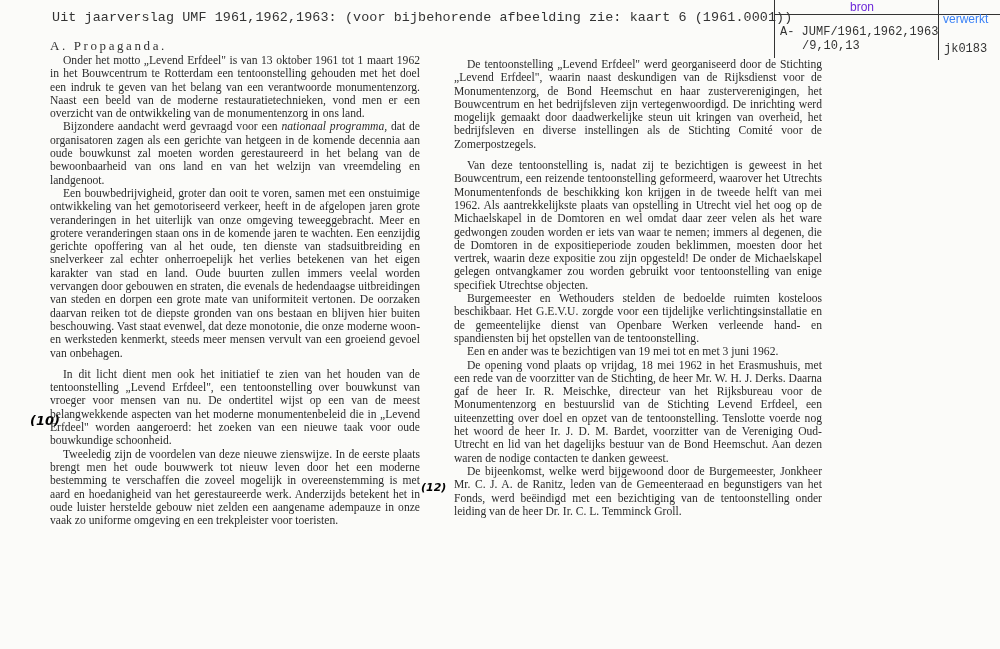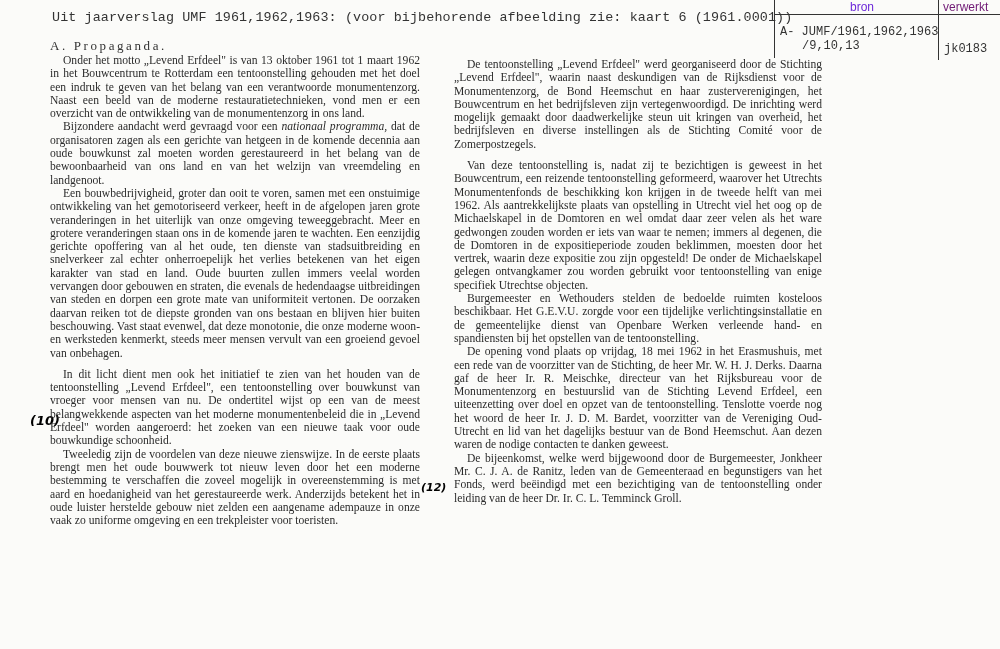--- a/index.html
+++ b/index.html
@@ -18,22 +18,22 @@
     position: absolute; left: 772px; top: 0px; width: 228px; height: 60px;
   }
   .ref-table .vline1 { position: absolute; left: 2px; top: 0; width: 1px; height: 58px; background:#333; }
   .ref-table .vline2 { position: absolute; left: 166px; top: 0; width: 1px; height: 60px; background:#333; }
   .ref-table .hline { position: absolute; left: 2px; top: 14px; width: 226px; height: 1px; background:#333; }
   .ref-table .h-bron {
     position: absolute; left: 50px; top: 0px; width: 80px; text-align: center;
     font-family: "Liberation Sans", "DejaVu Sans", sans-serif; font-size: 12px; color:#6d28d9;
   }
   .ref-table .h-verw {
-    position: absolute; left: 171px; top: 0px;
-    font-family: "Liberation Sans", "DejaVu Sans", sans-serif; font-size: 12px; color:#701a75;
+    position: absolute; left: 171px; top: 12px;
+    font-family: "Liberation Sans", "DejaVu Sans", sans-serif; font-size: 12px; color:#3b82f6;
   }
   .ref-table .src1, .ref-table .src2, .ref-table .proc {
     position: absolute; font-family: "Liberation Mono", "DejaVu Sans Mono", monospace;
     font-size: 12px; color:#333; white-space: nowrap;
   }
   .ref-table .src1 { left: 8px; top: 25px; }
   .ref-table .src2 { left: 30px; top: 39px; }
   .ref-table .proc { left: 172px; top: 42px; }
 
   .section-heading {
@@ -82,15 +82,16 @@
   <p><span>Bijzondere aandacht werd gevraagd voor een </span><em>nationaal programma,</em><span> dat de organisatoren zagen als een gerichte van hetgeen in de komende decennia aan oude bouwkunst zal moeten worden gerestaureerd in het belang van de bewoonbaarheid van ons land en van het welzijn van vreemdeling en landgenoot.</span></p>
   <p>Een bouwbedrijvigheid, groter dan ooit te voren, samen met een onstuimige ontwikkeling van het gemotoriseerd verkeer, heeft in de afgelopen jaren grote veranderingen in het uiterlijk van onze omgeving teweeggebracht. Meer en grotere veranderingen staan ons in de komende jaren te wachten. Een eenzijdig gerichte opoffering van al het oude, ten dienste van stadsuitbreiding en snelverkeer zal echter onherroepelijk het verlies betekenen van het eigen karakter van stad en land. Oude buurten zullen immers veelal worden vervangen door gebouwen en straten, die evenals de hedendaagse uitbreidingen van steden en dorpen een grote mate van uniformiteit vertonen. De oorzaken daarvan reiken tot de diepste gronden van ons bestaan en blijven hier buiten beschouwing. Vast staat evenwel, dat deze monotonie, die onze moderne woon- en werksteden kenmerkt, steeds meer mensen vervult van een groeiend gevoel van onbehagen.</p>
   <p class="gap">In dit licht dient men ook het initiatief te zien van het houden van de tentoonstelling „Levend Erfdeel", een tentoonstelling over bouwkunst van vroeger voor mensen van nu. De ondertitel wijst op een van de meest belangwekkende aspecten van het moderne monumentenbeleid die in „Levend Erfdeel" worden aangeroerd: het zoeken van een nieuwe taak voor oude bouwkundige schoonheid.</p>
   <p>Tweeledig zijn de voordelen van deze nieuwe zienswijze. In de eerste plaats brengt men het oude bouwwerk tot nieuw leven door het een moderne bestemming te verschaffen die zoveel mogelijk in overeenstemming is met aard en hoedanigheid van het gerestaureerde werk. Anderzijds betekent het in oude luister herstelde gebouw niet zelden een aangename adempauze in onze vaak zo uniforme omgeving en een trekpleister voor toeristen.</p>
 </div>
 
 <div class="column col-right">
   <p>De tentoonstelling „Levend Erfdeel" werd georganiseerd door de Stichting „Levend Erfdeel", waarin naast deskundigen van de Rijksdienst voor de Monumentenzorg, de Bond Heemschut en haar zusterverenigingen, het Bouwcentrum en het bedrijfsleven zijn vertegenwoordigd. De inrichting werd mogelijk gemaakt door daadwerkelijke steun uit kringen van overheid, het bedrijfsleven en diverse instellingen als de Stichting Comité voor de Zomerpostzegels.</p>
   <p class="gap">Van deze tentoonstelling is, nadat zij te bezichtigen is geweest in het Bouwcentrum, een reizende tentoonstelling geformeerd, waarover het Utrechts Monumentenfonds de beschikking kon krijgen in de tweede helft van mei 1962. Als aantrekkelijkste plaats van opstelling in Utrecht viel het oog op de Michaelskapel in de Domtoren en wel omdat daar zeer velen als het ware gedwongen zouden worden er iets van waar te nemen; immers al degenen, die de Domtoren in de expositieperiode zouden beklimmen, moesten door het vertrek, waarin deze expositie zou zijn opgesteld! De onder de Michaelskapel gelegen ontvangkamer zou worden gebruikt voor tentoonstelling van enige specifiek Utrechtse objecten.</p>
   <p>Burgemeester en Wethouders stelden de bedoelde ruimten kosteloos beschikbaar. Het G.E.V.U. zorgde voor een tijdelijke verlichtingsinstallatie en de gemeentelijke dienst van Openbare Werken verleende hand- en spandiensten bij het opstellen van de tentoonstelling.</p>
+  <p>Een en ander was te bezichtigen van 19 mei tot en met 3 juni 1962.</p>
   <p>De opening vond plaats op vrijdag, 18 mei 1962 in het Erasmushuis, met een rede van de voorzitter van de Stichting, de heer Mr. W. H. J. Derks. Daarna gaf de heer Ir. R. Meischke, directeur van het Rijksbureau voor de Monumentenzorg en bestuurslid van de Stichting Levend Erfdeel, een uiteenzetting over doel en opzet van de tentoonstelling. Tenslotte voerde nog het woord de heer Ir. J. D. M. Bardet, voorzitter van de Vereniging Oud-Utrecht en lid van het dagelijks bestuur van de Bond Heemschut. Aan dezen waren de nodige contacten te danken geweest.</p>
   <p>De bijeenkomst, welke werd bijgewoond door de Burgemeester, Jonkheer Mr. C. J. A. de Ranitz, leden van de Gemeenteraad en begunstigers van het Fonds, werd beëindigd met een bezichtiging van de tentoonstelling onder leiding van de heer Dr. Ir. C. L. Temminck Groll.</p>
 </div>
 
 </body></html>

